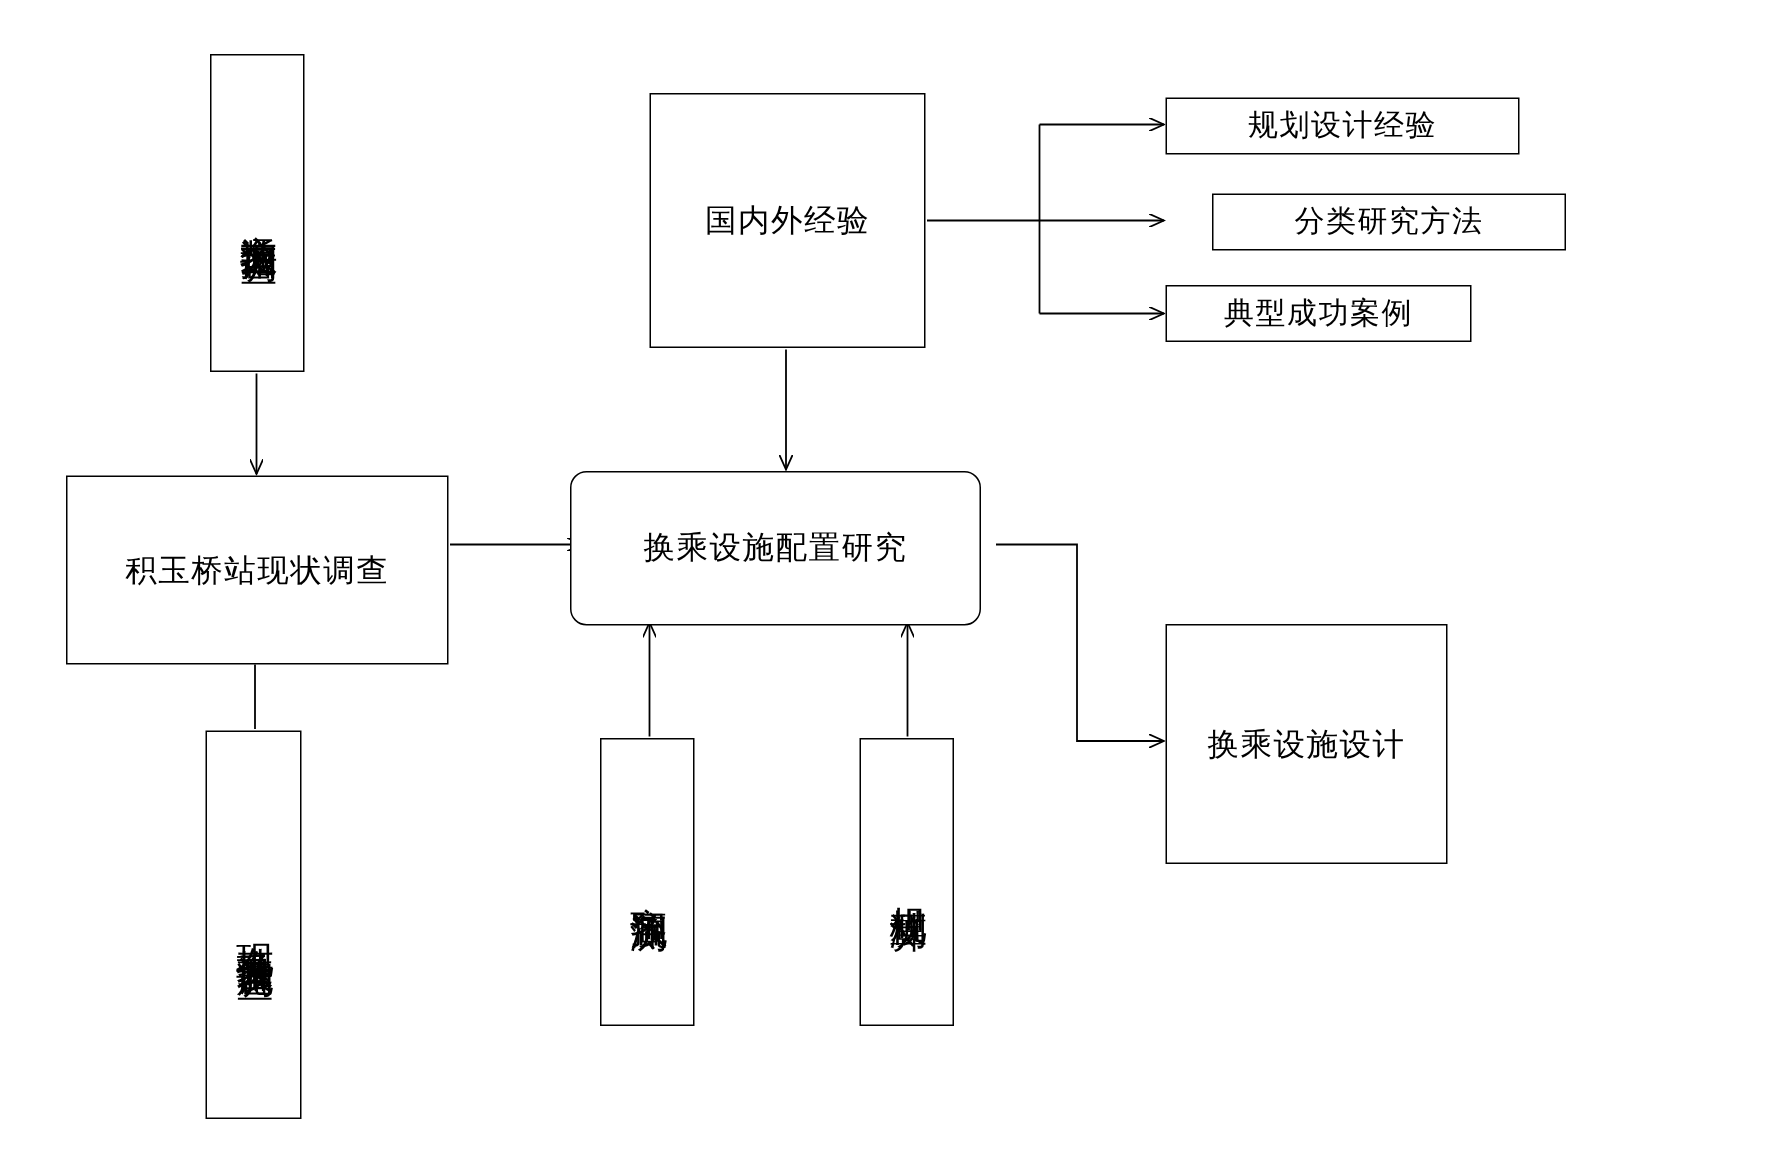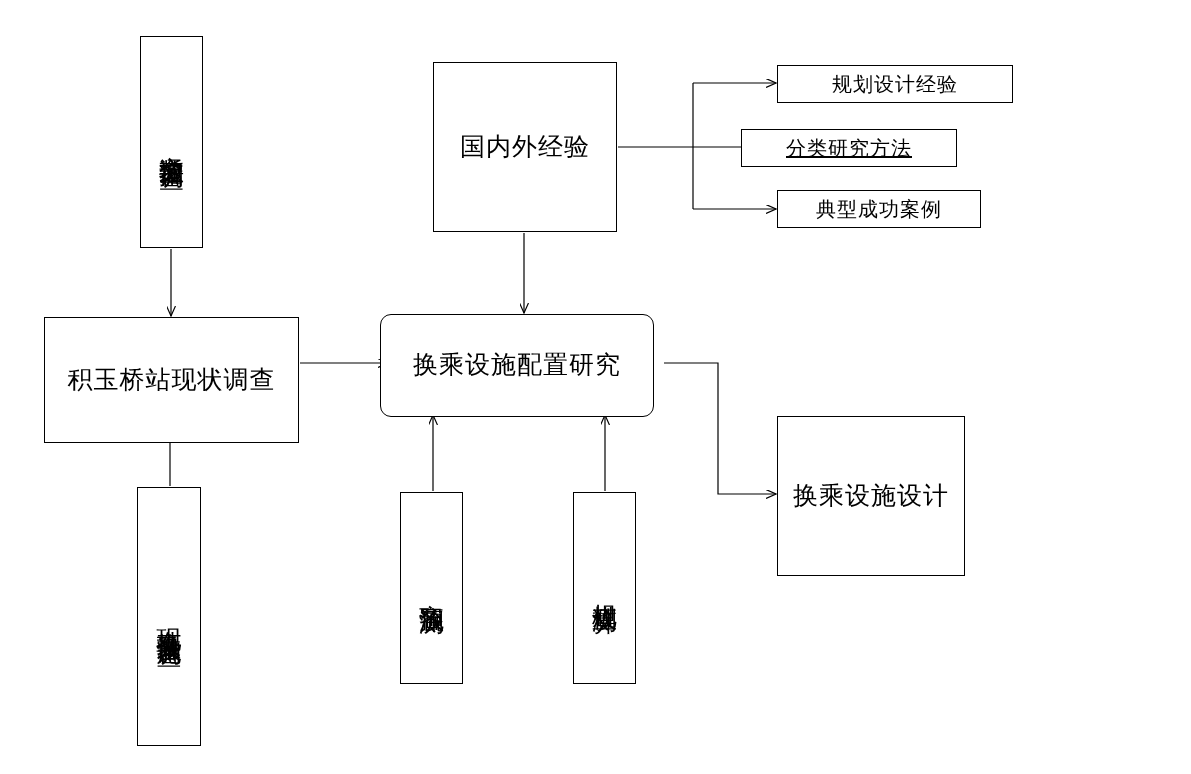--- a/index.html
+++ b/index.html
@@ -36,21 +36,21 @@
     justify-content: center;
     text-align: center;
   }
   .node .label {
     display: block;
     line-height: 1.05;
     letter-spacing: 0.5px;
   }
   .node.horizontal .label {
     writing-mode: horizontal-tb;
-    font-size: 25px;
+    font-size: 21px;
     letter-spacing: 1px;
   }
   .node.vertical .label {
     writing-mode: vertical-rl;
     text-orientation: upright;
     font-size: 25px;
     letter-spacing: 2px;
     line-height: 1.0;
   }
   .node.small-h .label {
@@ -125,21 +125,21 @@
   </div>
 
   <div class="node horizontal" style="left:433px; top:62px; width:184px; height:170px;">
     <span class="label">国内外经验</span>
   </div>
 
   <div class="node horizontal small-h" style="left:777px; top:65px; width:236px; height:38px;">
     <span class="label">规划设计经验</span>
   </div>
 
-  <div class="node horizontal small-h" style="left:741px; top:129px; width:216px; height:38px;text-decoration:underline;">
+  <div class="node horizontal small-h" style="left:808px; top:129px; width:236px; height:38px;">
     <span class="label">分类研究方法</span>
   </div>
 
   <div class="node horizontal small-h" style="left:777px; top:190px; width:204px; height:38px;">
     <span class="label">典型成功案例</span>
   </div>
 
   <div class="node horizontal" style="left:380px; top:314px; width:274px; height:103px;border-radius:11px;">
     <span class="label">换乘设施配置研究</span>
   </div>

